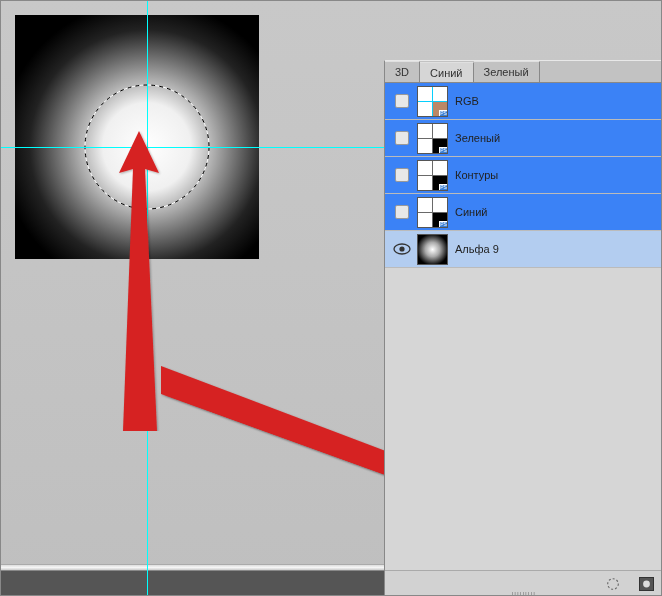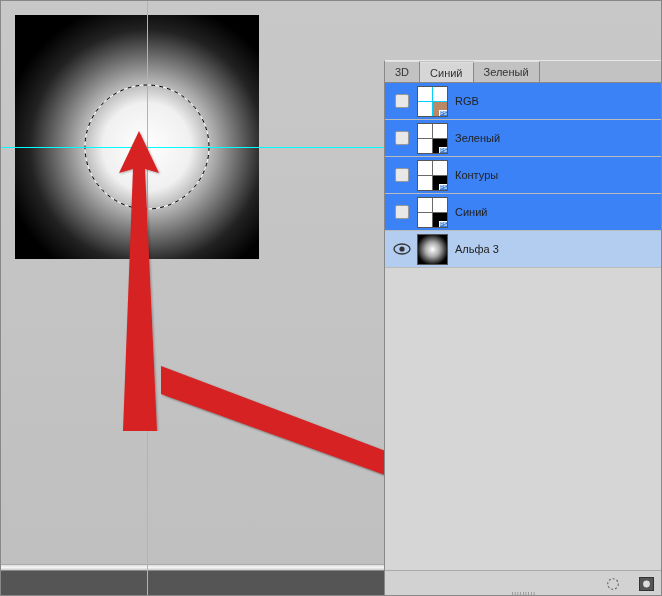--- a/index.html
+++ b/index.html
@@ -335,21 +335,21 @@
           <defs>
             <radialGradient id="rgt" cx="50%" cy="50%" r="55%">
               <stop offset="0%" stop-color="#fff"></stop>
               <stop offset="45%" stop-color="#aaa"></stop>
               <stop offset="100%" stop-color="#000"></stop>
             </radialGradient>
           </defs>
           <rect width="30" height="30" fill="url(#rgt)"></rect>
         </svg>
       </div>
-      <div class="ch-label">Альфа 3</div>
+      <div class="ch-label">Альфа 9</div>
     </div>
 
   </div>
 
   <div class="panel-bottom">
     <div class="btn-icon">
       <svg width="14" height="14" viewBox="0 0 14 14">
         <circle cx="7" cy="7" r="5.3" fill="none" stroke="#666" stroke-width="1.1" stroke-dasharray="2 2"></circle>
       </svg>
     </div>

